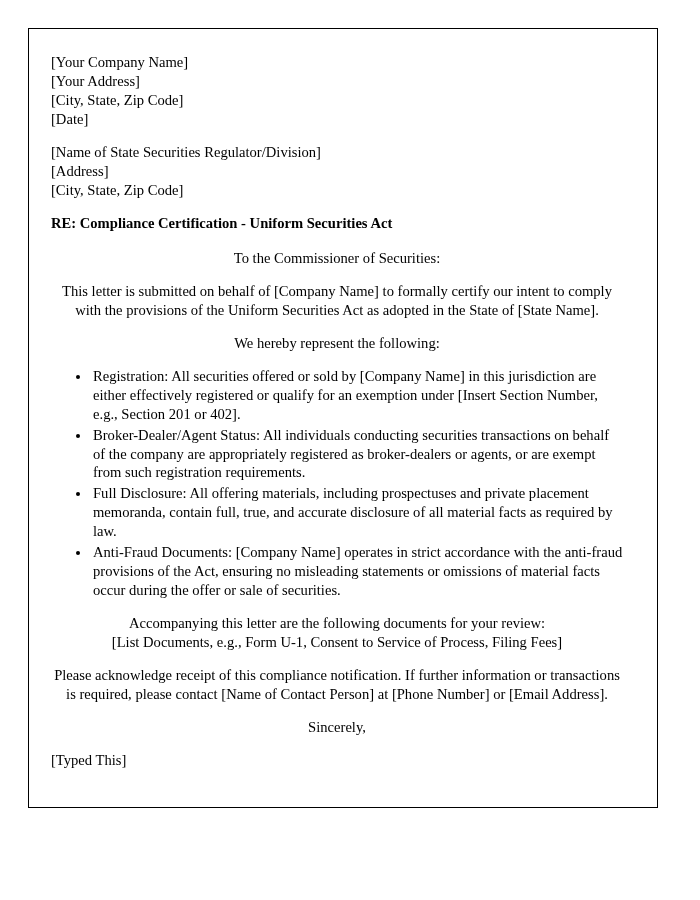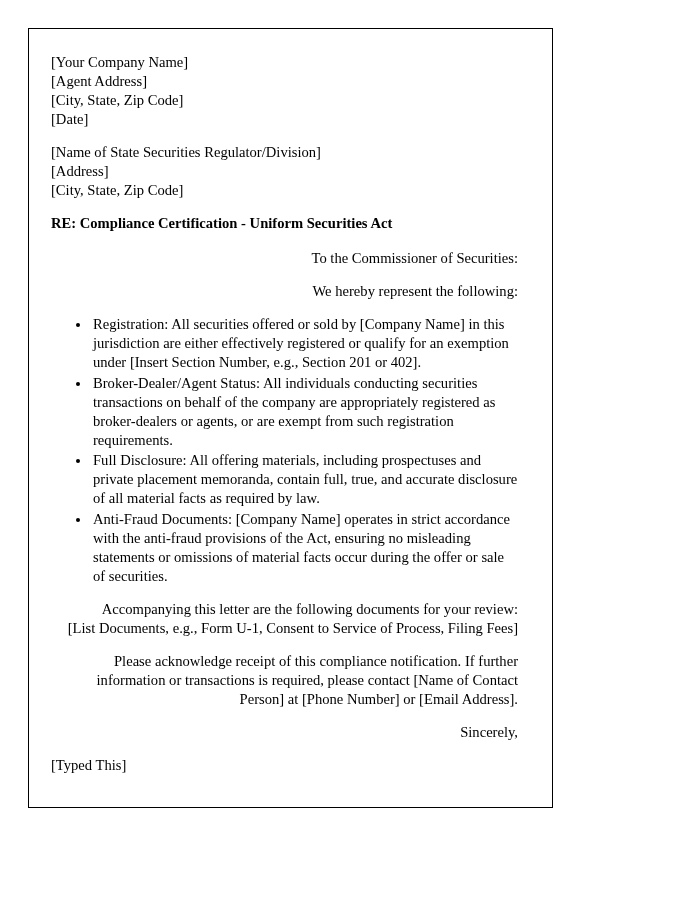--- a/index.html
+++ b/index.html
@@ -12,21 +12,21 @@
     height: 900px;
     font-family: "Liberation Serif", serif;
     color: #000000;
     position: relative;
     overflow: hidden;
   }
   .page {
     position: absolute;
     left: 28px;
     top: 28px;
-    width: 525px;
+    width: 630px;
     height: 780px;
     border: 1px solid #000000;
     box-sizing: border-box;
     background: #ffffff;
     overflow: hidden;
   }
   .content {
     padding: 24px 34px 0 22px;
     font-size: 14.6px;
     line-height: 1.30;
@@ -36,21 +36,21 @@
   }
   .line {
     white-space: pre;
   }
   .subject {
     font-weight: bold;
     margin-bottom: 16px;
   }
   .para {
     margin-bottom: 14px;
-    text-align: right;
+    text-align: center;
   }
   ul.items {
     margin: 0 0 14px 0;
     padding-left: 40px;
     list-style-type: disc;
   }
   ul.items li {
     margin-bottom: 2px;
     padding-left: 2px;
   }
@@ -59,35 +59,36 @@
   }
 </style>
 </head>
 <body>
 
 <div class="page">
   <div class="content">
 
     <div class="block">
       <div class="line">[Your Company Name]</div>
-      <div class="line">[Agent Address]</div>
+      <div class="line">[Your Address]</div>
       <div class="line">[City, State, Zip Code]</div>
       <div class="line">[Date]</div>
     </div>
 
     <div class="block">
       <div class="line">[Name of State Securities Regulator/Division]</div>
       <div class="line">[Address]</div>
       <div class="line">[City, State, Zip Code]</div>
     </div>
 
     <div class="subject">RE: Compliance Certification - Uniform Securities Act</div>
 
     <div class="para">To the Commissioner of Securities:</div>
 
+    <div class="para">This letter is submitted on behalf of [Company Name] to formally certify our intent to comply with the provisions of the Uniform Securities Act as adopted in the State of [State Name].</div>
 
     <div class="para">We hereby represent the following:</div>
 
     <ul class="items">
       <li><span class="lead">Registration:</span><span> All securities offered or sold by [Company Name] in this jurisdiction are either effectively registered or qualify for an exemption under [Insert Section Number, e.g., Section 201 or 402].</span></li>
       <li><span class="lead">Broker-Dealer/Agent Status:</span><span> All individuals conducting securities transactions on behalf of the company are appropriately registered as broker-dealers or agents, or are exempt from such registration requirements.</span></li>
       <li><span class="lead">Full Disclosure:</span><span> All offering materials, including prospectuses and private placement memoranda, contain full, true, and accurate disclosure of all material facts as required by law.</span></li>
       <li><span class="lead">Anti-Fraud Documents:</span><span> [Company Name] operates in strict accordance with the anti-fraud provisions of the Act, ensuring no misleading statements or omissions of material facts occur during the offer or sale of securities.</span></li>
     </ul>
 

